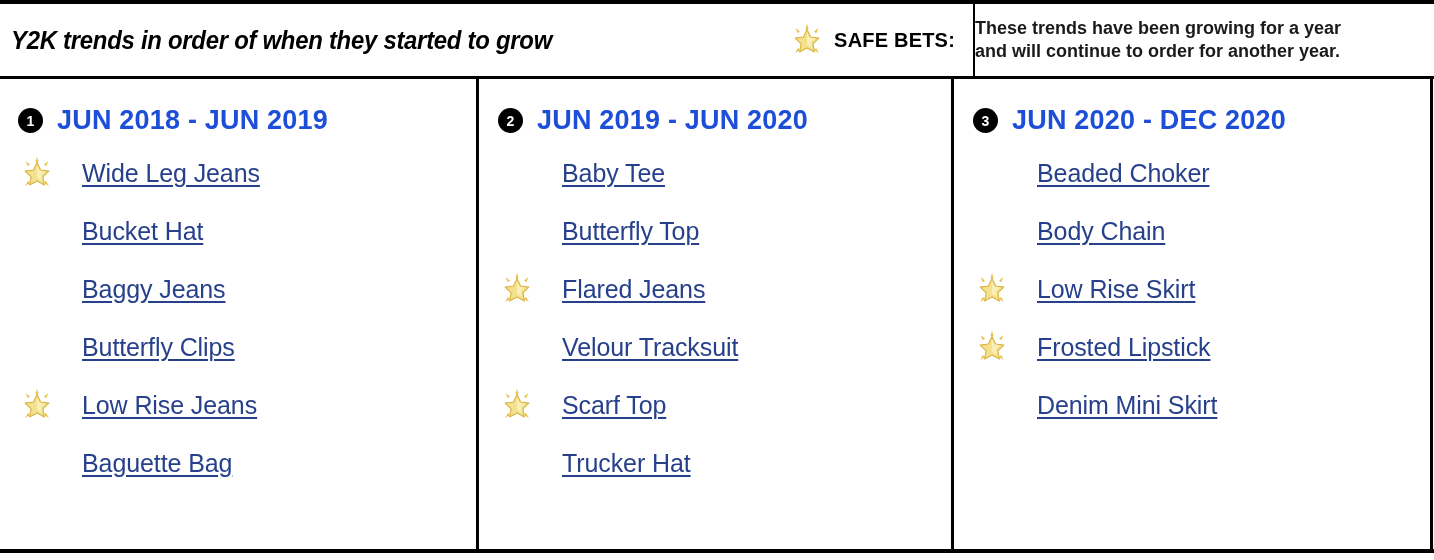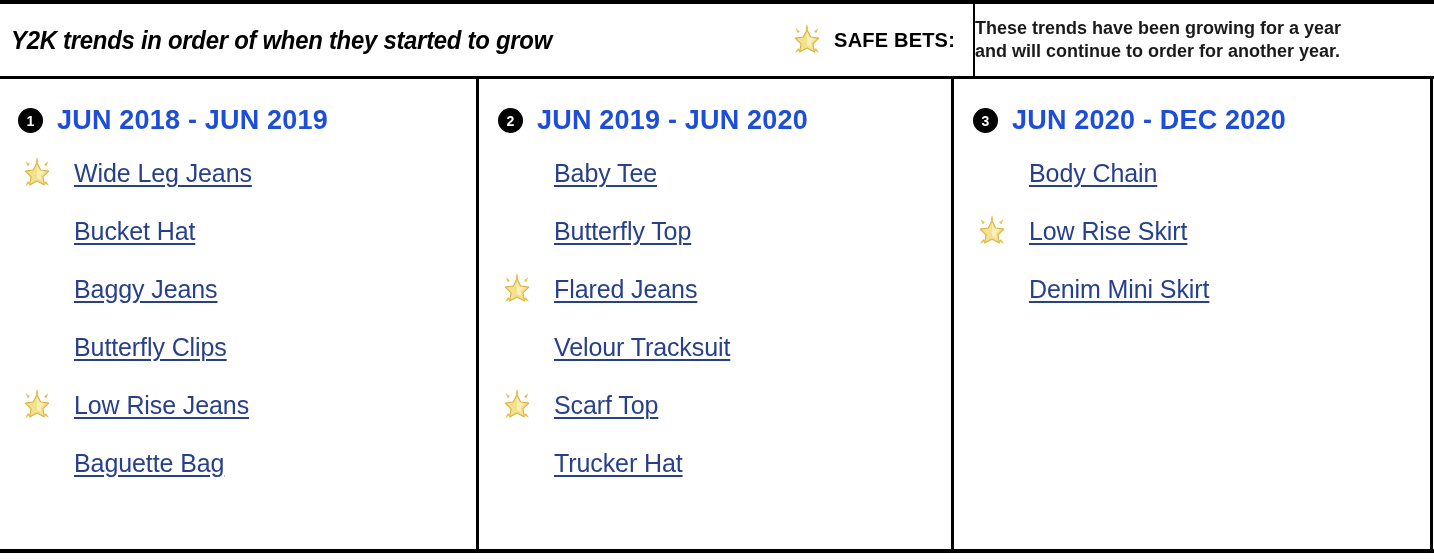--- a/index.html
+++ b/index.html
@@ -161,21 +161,21 @@
 
   .trend-list {
     list-style: none;
     margin: 0;
     padding: 0;
   }
   .trend-item {
     display: flex;
     align-items: center;
     height: 58px;
-    gap: 0;
+    gap: 8px;
   }
   .star-slot {
     flex: 0 0 54px;
     display: flex;
     align-items: center;
     justify-content: flex-start;
     padding-left: 2px;
   }
   .trend-link {
     font-size: 25px;
@@ -352,39 +352,61 @@
     </div>
 
     <div class="col col-3">
       <div class="col-head">
         <span class="badge">3</span>
         <span class="col-title">JUN 2020 - DEC 2020</span>
       </div>
       <ul class="trend-list">
           <li class="trend-item">
             <span class="star-slot"></span>
+            <a class="trend-link">Beaded Choker</a>
+          </li>
+          <li class="trend-item">
+            <span class="star-slot"></span>
             <a class="trend-link">Body Chain</a>
           </li>
           <li class="trend-item">
             <span class="star-slot">
               <span class="star">
 <svg viewBox="0 0 34 34" xmlns="http://www.w3.org/2000/svg">
   <g fill="#E8C04A">
     <path d="M17 0.8 L18.5 6.2 L15.5 6.2 Z"></path>
     <path d="M5.6 5.0 L9.9 8.6 L7.8 10.2 Z"></path>
     <path d="M28.4 5.0 L26.2 10.2 L24.1 8.6 Z"></path>
     <path d="M5.0 30.0 L8.0 25.0 L10.0 27.0 Z"></path>
     <path d="M29.0 30.0 L24.0 27.0 L26.0 25.0 Z"></path>
   </g>
   <path d="M17 6.5 L20.6 14.0 L28.8 15.1 L22.9 20.9 L24.4 29.0 L17 25.1 L9.6 29.0 L11.1 20.9 L5.2 15.1 L13.4 14.0 Z" fill="#F3E18E" stroke="#D9B23F" stroke-width="1.1" stroke-linejoin="round"></path>
   <path d="M17 9.2 L19.4 14.5 L24.9 15.3 L20.9 19.2 L21.9 24.7 L17 22.1 Z" fill="#FAF3C8" opacity="0.75"></path>
 </svg>
               </span>
             </span>
             <a class="trend-link">Low Rise Skirt</a>
+          </li>
+          <li class="trend-item">
+            <span class="star-slot">
+              <span class="star">
+<svg viewBox="0 0 34 34" xmlns="http://www.w3.org/2000/svg">
+  <g fill="#E8C04A">
+    <path d="M17 0.8 L18.5 6.2 L15.5 6.2 Z"></path>
+    <path d="M5.6 5.0 L9.9 8.6 L7.8 10.2 Z"></path>
+    <path d="M28.4 5.0 L26.2 10.2 L24.1 8.6 Z"></path>
+    <path d="M5.0 30.0 L8.0 25.0 L10.0 27.0 Z"></path>
+    <path d="M29.0 30.0 L24.0 27.0 L26.0 25.0 Z"></path>
+  </g>
+  <path d="M17 6.5 L20.6 14.0 L28.8 15.1 L22.9 20.9 L24.4 29.0 L17 25.1 L9.6 29.0 L11.1 20.9 L5.2 15.1 L13.4 14.0 Z" fill="#F3E18E" stroke="#D9B23F" stroke-width="1.1" stroke-linejoin="round"></path>
+  <path d="M17 9.2 L19.4 14.5 L24.9 15.3 L20.9 19.2 L21.9 24.7 L17 22.1 Z" fill="#FAF3C8" opacity="0.75"></path>
+</svg>
+              </span>
+            </span>
+            <a class="trend-link">Frosted Lipstick</a>
           </li>
           <li class="trend-item">
             <span class="star-slot"></span>
             <a class="trend-link">Denim Mini Skirt</a>
           </li>
         </ul>
     </div>
 
   </div>
 </div>

